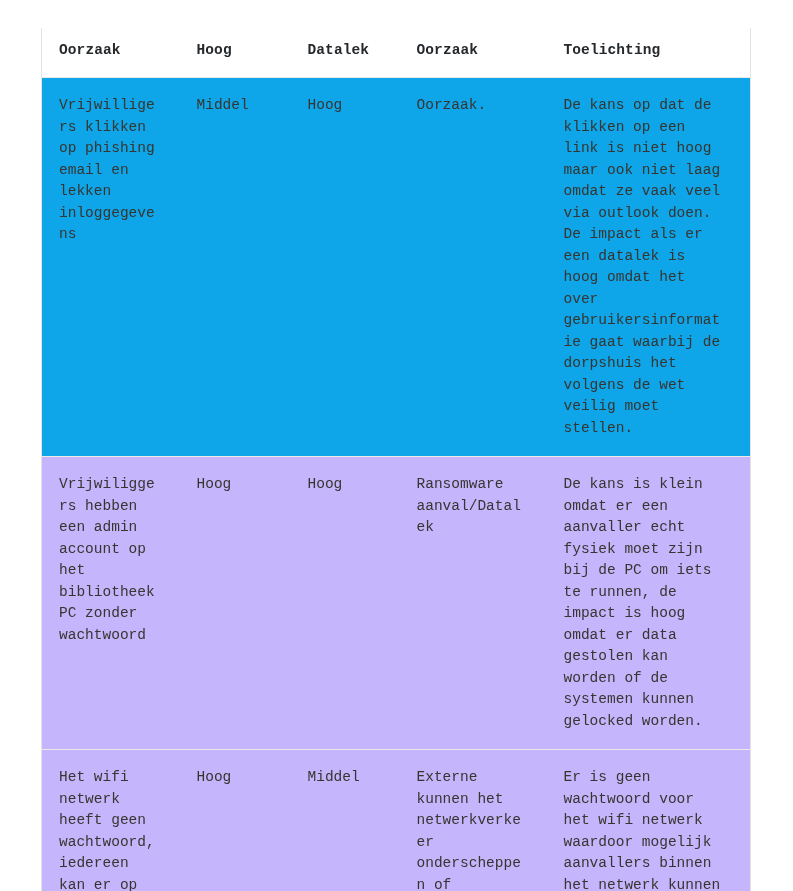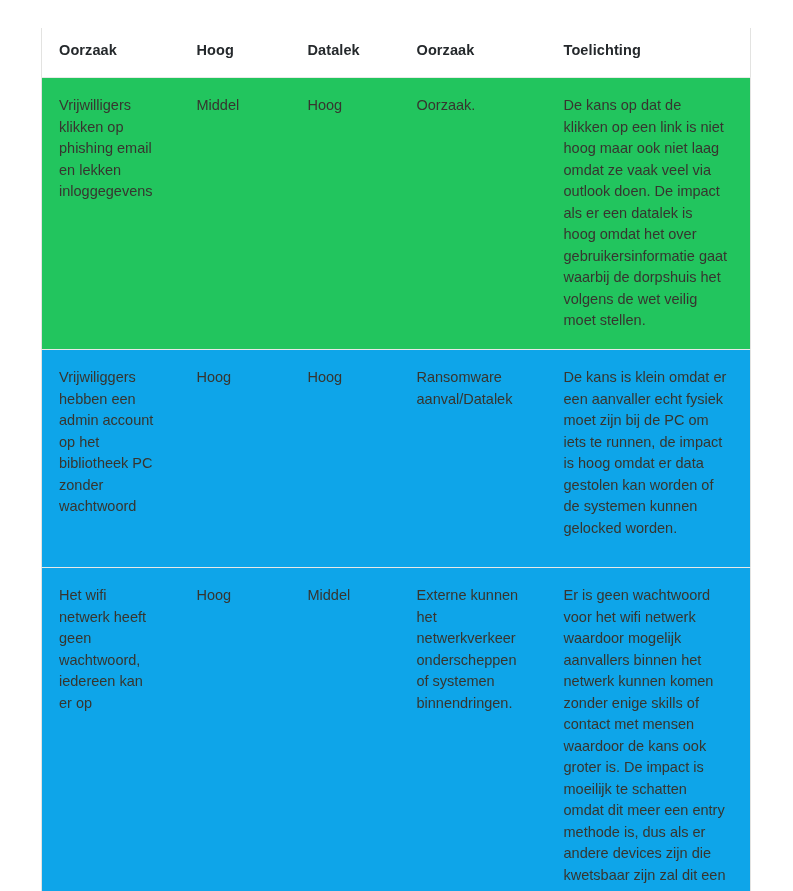--- a/index.html
+++ b/index.html
@@ -16,20 +16,21 @@
     font-family: "Liberation Sans", "DejaVu Sans", sans-serif;
     color: #2f3437;
     -webkit-font-smoothing: antialiased;
   }
 
   .page {
     position: relative;
     width: 793px;
     height: 891px;
     overflow: hidden;
+    font-family: Liberation Mono, monospace;
   }
 
   .table-wrap {
     position: absolute;
     left: 41px;
     top: 28px;
     width: 709px;
   }
 
   table.risk-table {
@@ -63,22 +64,22 @@
     vertical-align: top;
     font-size: 14.5px;
     line-height: 21.5px;
     color: #37352f;
     padding: 17px 16px 17px 17px;
     border-bottom: 1px solid #e9e9e7;
     word-wrap: break-word;
     overflow-wrap: break-word;
   }
 
-  tbody tr.row-shaded td { background: #22c55e; }
-  tbody tr.row-plain  td { background: #0ea5e9; }
+  tbody tr.row-shaded td { background: #0ea5e9; }
+  tbody tr.row-plain  td { background: #c4b5fd; }
 
   tbody tr.row-tall-1 td { height: 272px; }
   tbody tr.row-tall-2 td { height: 218px; }
   tbody tr.row-tall-3 td { height: 330px; }
 
   td.cell-oorzaak, td.cell-risico, td.cell-toelichting { padding-right: 22px; }
 </style>
 </head>
 <body>
 

